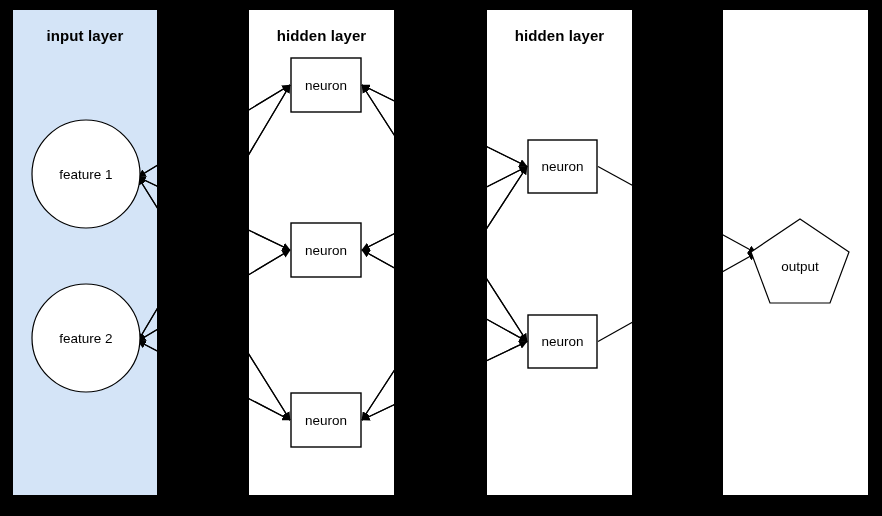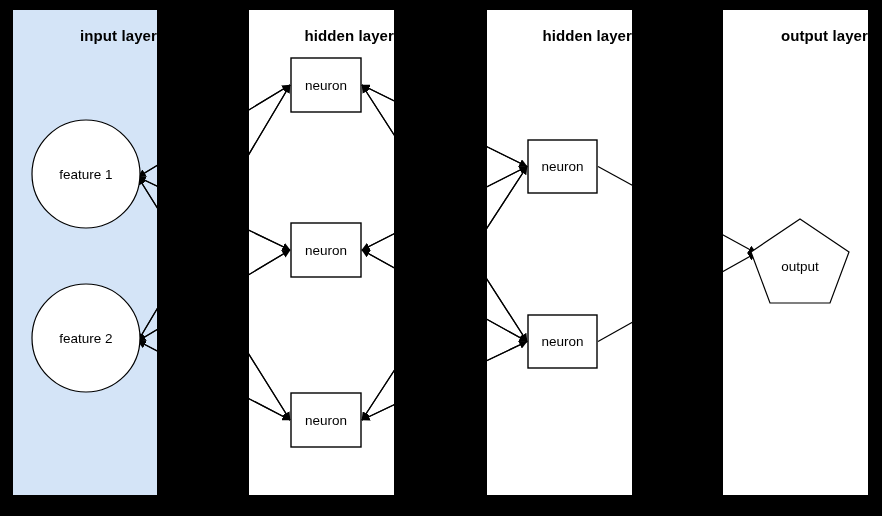--- a/index.html
+++ b/index.html
@@ -1,21 +1,21 @@
 <!DOCTYPE html>
 <html><head>
 <meta charset="utf-8">
 <style>
   html,body{margin:0;padding:0;background:#000;}
   body{width:882px;height:516px;overflow:hidden;font-family:"Liberation Sans",sans-serif;}
   #stage{position:relative;width:882px;height:516px;background:#000;}
   #net{position:absolute;left:0;top:0;width:882px;height:516px;}
   .panel{position:absolute;box-sizing:border-box;}
   .panel-title{
-    position:absolute;width:100%;text-align:right;
+    position:absolute;width:100%;text-align:center;
     font-weight:bold;font-size:15px;color:#000;letter-spacing:.1px;
   }
   .masker{position:absolute;background:#000;}
   .lbl{font-size:13.5px;fill:#000;}
 </style>
 </head>
 <body>
 
 <div id="stage">
 
@@ -100,15 +100,14 @@
   <div class="masker" style="left:157px; top:0px; width:92px;  height:516px;"></div>
   <div class="masker" style="left:394px; top:0px; width:93px;  height:516px;"></div>
   <div class="masker" style="left:632px; top:0px; width:91px;  height:516px;"></div>
   <div class="masker" style="left:868px; top:0px; width:14px;  height:516px;"></div>
   <div class="masker" style="left:0px;   top:0px;   width:882px; height:10px;"></div>
   <div class="masker" style="left:0px;   top:495px; width:882px; height:21px;"></div>
 
   <div class="panel-title" id="title-input" style="left: 13px; top: 27px; width: 144px;">input layer</div>
   <div class="panel-title" id="title-hidden1" style="left: 249px; top: 27px; width: 145px;">hidden layer</div>
   <div class="panel-title" id="title-hidden2" style="left: 487px; top: 27px; width: 145px;">hidden layer</div>
-  <div class="panel-title" id="title-output" style="left: 723px; top: 27px; width: 145px;">output layer</div>
 
 </div>
 
 </body></html>

